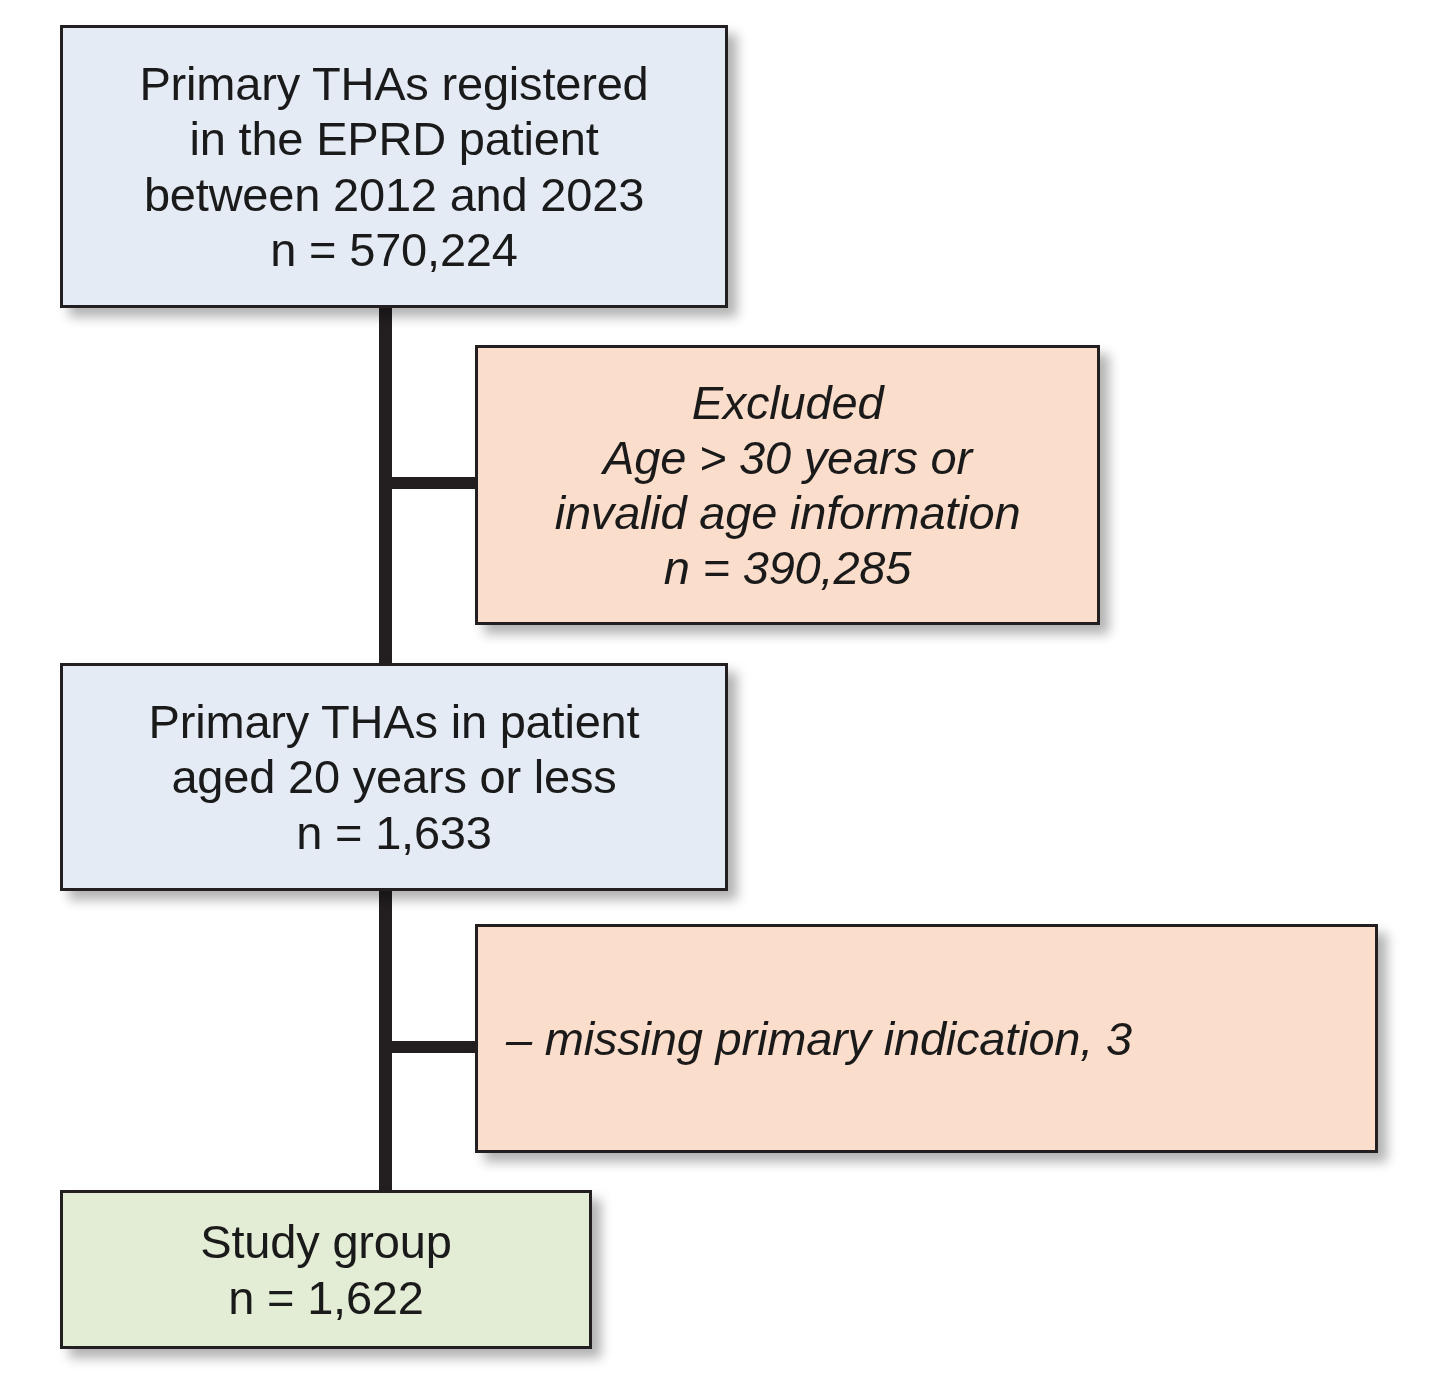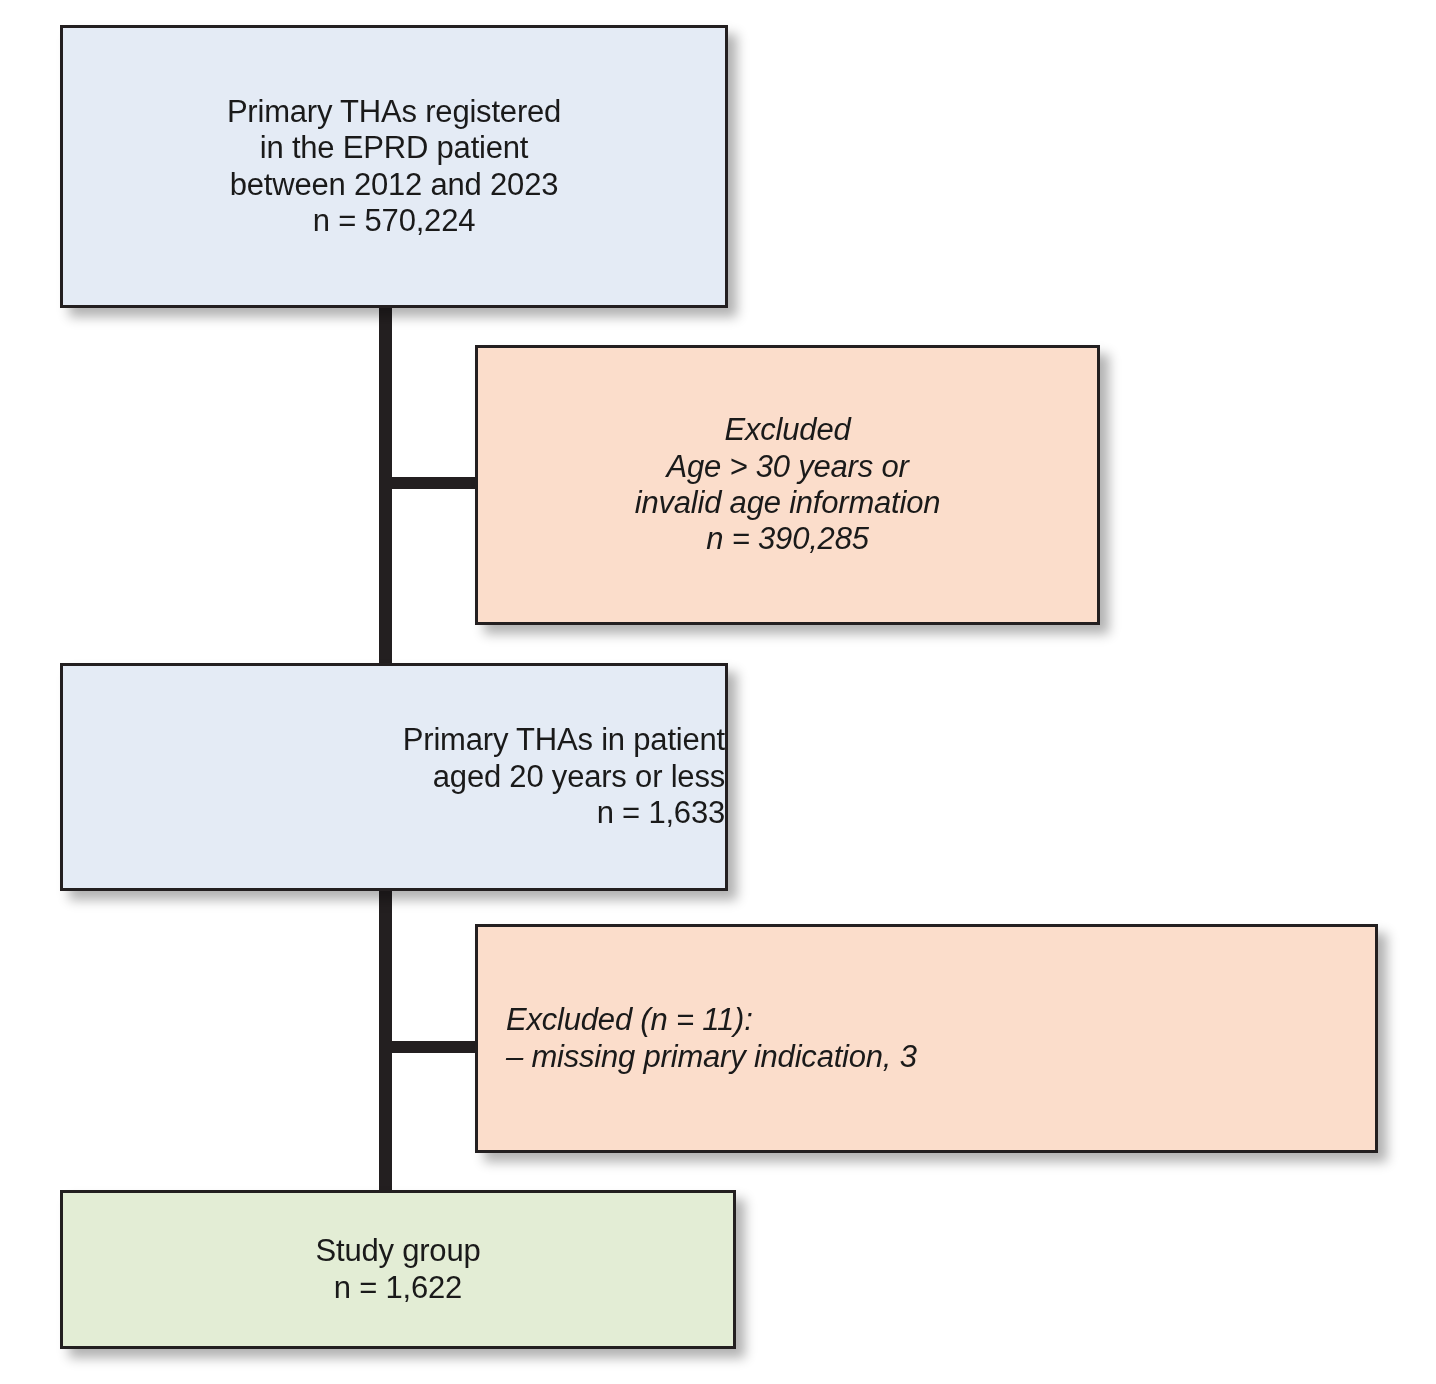--- a/index.html
+++ b/index.html
@@ -29,37 +29,37 @@
     border: 3px solid #231f20;
     box-shadow: 9px 9px 11px rgba(0,0,0,0.30);
     display: flex;
     flex-direction: column;
     justify-content: center;
     color: #1a1a1a;
   }
   .box .ln {
     display: block;
     white-space: nowrap;
-    font-size: 31px;
+    font-size: 47px;
     line-height: 1.175;
     letter-spacing: -0.2px;
   }
   .box.center .ln { text-align: center; }
   .box.left .ln   { text-align: left; padding-left: 28px; }
 
   .blue  { background: #e4ebf5; }
   .peach { background: #fbddcb; font-style: italic; }
   .green { background: #e3edd5; }
 
   
   #box-source   { left: 60px;  top: 25px;   width: 668px; height: 283px; }
   #box-excl-1   { left: 475px; top: 345px;  width: 625px; height: 280px; }
-  #box-eligible { left: 60px;  top: 663px;  width: 668px; height: 228px; align-items: flex-end; }
+  #box-eligible { left: 60px;  top: 663px;  width: 668px; height: 228px; }
   #box-excl-2   { left: 475px; top: 924px;  width: 903px; height: 229px; }
-  #box-study    { left: 60px;  top: 1190px; width: 676px; height: 159px; }
+  #box-study    { left: 60px;  top: 1190px; width: 532px; height: 159px; }
 
   
   #trunk-1  { left: 379px; top: 305px;  width: 13px; height: 362px; }
   #branch-1 { left: 379px; top: 477px;  width: 100px; height: 12px; }
   #trunk-2  { left: 379px; top: 887px;  width: 13px; height: 307px; }
   #branch-2 { left: 379px; top: 1041px; width: 100px; height: 12px; }
 </style>
 </head>
 <body>
 
@@ -84,21 +84,20 @@
     <span class="ln">n = 390,285</span>
   </div>
 
   <div class="box blue center" id="box-eligible">
     <span class="ln">Primary THAs in patient</span>
     <span class="ln">aged 20 years or less</span>
     <span class="ln">n = 1,633</span>
   </div>
 
   <div class="box peach left" id="box-excl-2">
-    <span class="ln">Excluded (n = 11):</span>
     <span class="ln">– missing primary indication, 3</span>
   </div>
 
   <div class="box green center" id="box-study">
     <span class="ln">Study group</span>
     <span class="ln">n = 1,622</span>
   </div>
 
 </div>
 

